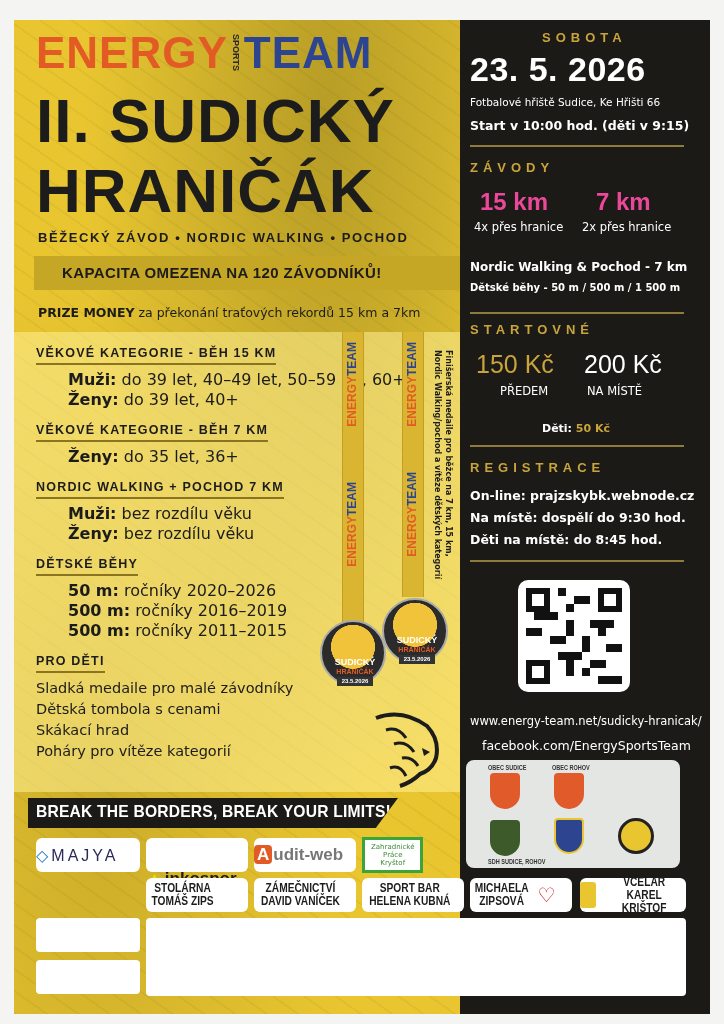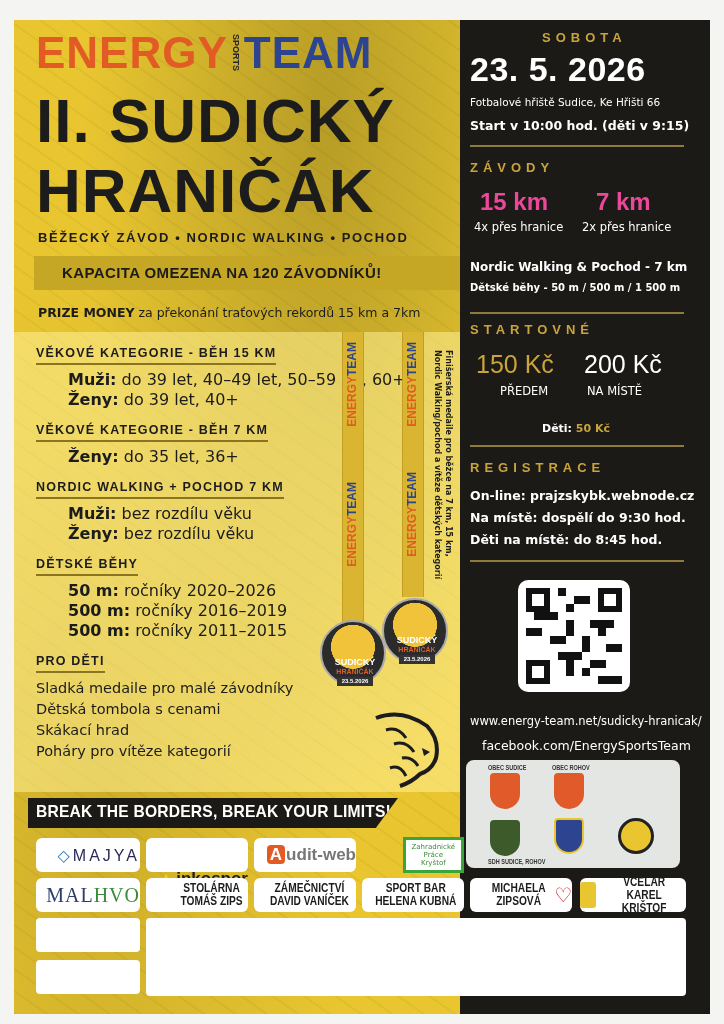--- a/index.html
+++ b/index.html
@@ -48,21 +48,21 @@
   .medal .m-txt { position: absolute; left: -4px; top: 36px; width: 74px; text-align: center; font-family: "Liberation Sans", sans-serif; font-weight: 700; font-size: 9px; color: #fff; line-height: 9px; }
   .medal .m-sub { color: #e25b25; font-size: 7px; display: block; }
   .medal .m-date { display: block; font-size: 6px; background: #333; color: #fff; margin: 1px auto 0; width: 36px; }
   .medal-note { position: absolute; left: 418px; top: 330px; height: 260px; writing-mode: vertical-rl; font-size: 8px; color: #1c1c1c; line-height: 11px; font-weight: 700; }
 
   .tiger { position: absolute; left: 358px; top: 688px; width: 70px; height: 80px; }
 
   .slogan { position: absolute; left: 14px; top: 778px; width: 370px; height: 30px; background: #1b1a17; clip-path: polygon(0 0, 100% 0, 94% 100%, 0 100%); }
   .slogan span { position: absolute; left: 8px; top: 4px; font-family: "Liberation Sans", sans-serif; font-weight: 700; font-size: 17px; color: #fff; letter-spacing: 0.2px; transform: scaleX(0.92); transform-origin: left; white-space: nowrap; }
 
-  .sponsor { position: absolute; background: #fff; border-radius: 6px; display: flex; align-items: center; justify-content: flex-end; text-align: center; }
+  .sponsor { position: absolute; background: #fff; border-radius: 6px; display: flex; align-items: center; justify-content: flex-start; text-align: center; }
   .sp-text { font-family: "Liberation Sans", sans-serif; font-weight: 700; font-size: 12px; line-height: 13px; color: #1c1c1c; transform: scaleX(0.85); }
   .sp-logo-majya { font-family: "Liberation Sans", sans-serif; font-size: 16px; color: #2a2a5a; letter-spacing: 3px; }
   .sp-logo-majya i { color: #2a7fc0; font-style: normal; margin-right: 3px; letter-spacing: 0; }
   .sp-logo-inkospor { font-family: "Liberation Sans", sans-serif; font-weight: 700; font-size: 17px; color: #1c1c1c; margin-top: 48px; }
   .sp-logo-inkospor i { font-style: normal; color: #e8e000; margin-right: 2px; }
   .sp-logo-audit { font-family: "Liberation Sans", sans-serif; font-weight: 700; font-size: 17px; color: #777; }
   .sp-logo-audit i { font-style: normal; color: #fff; background: #e25b25; border-radius: 4px; padding: 0 3px; margin-right: 1px; }
   .sp-logo-zahrad { border: 3px solid #3aa53a; font-size: 7px; color: #3a8a3a; padding: 3px 6px; line-height: 8px; background: #fff; }
   .sp-logo-malhvo { font-family: "Liberation Serif", serif; font-size: 20px; color: #2d3e6a; letter-spacing: 1px; }
   .sp-logo-malhvo i { font-style: normal; color: #3a8a3a; }
@@ -258,23 +258,20 @@
     <span class="sp-logo-audit"><i>A</i><span>udit-web</span></span>
   </div>
   <div class="sponsor" style="left:348px; top:818px; width:102px; height:34px; background:transparent;">
     <div class="sp-logo-zahrad">
       <div>Zahradnické</div>
         <div>Práce</div>
         <div>Kryštof</div>
     </div>
   </div>
 
-  <div class="sponsor" style="left:22px; top:858px; width:104px; height:34px;">
-    <span class="sp-logo-malhvo"><span>MAL</span><i>HVO</i></span>
-  </div>
   <div class="sponsor" style="left:132px; top:858px; width:102px; height:34px;">
     <div class="sp-text">
         <div>STOLÁRNA</div>
         <div>TOMÁŠ ZIPS</div>
       </div>
   </div>
   <div class="sponsor" style="left:240px; top:858px; width:102px; height:34px;">
     <div class="sp-text">
         <div>ZÁMEČNICTVÍ</div>
         <div>DAVID VANÍČEK</div>

